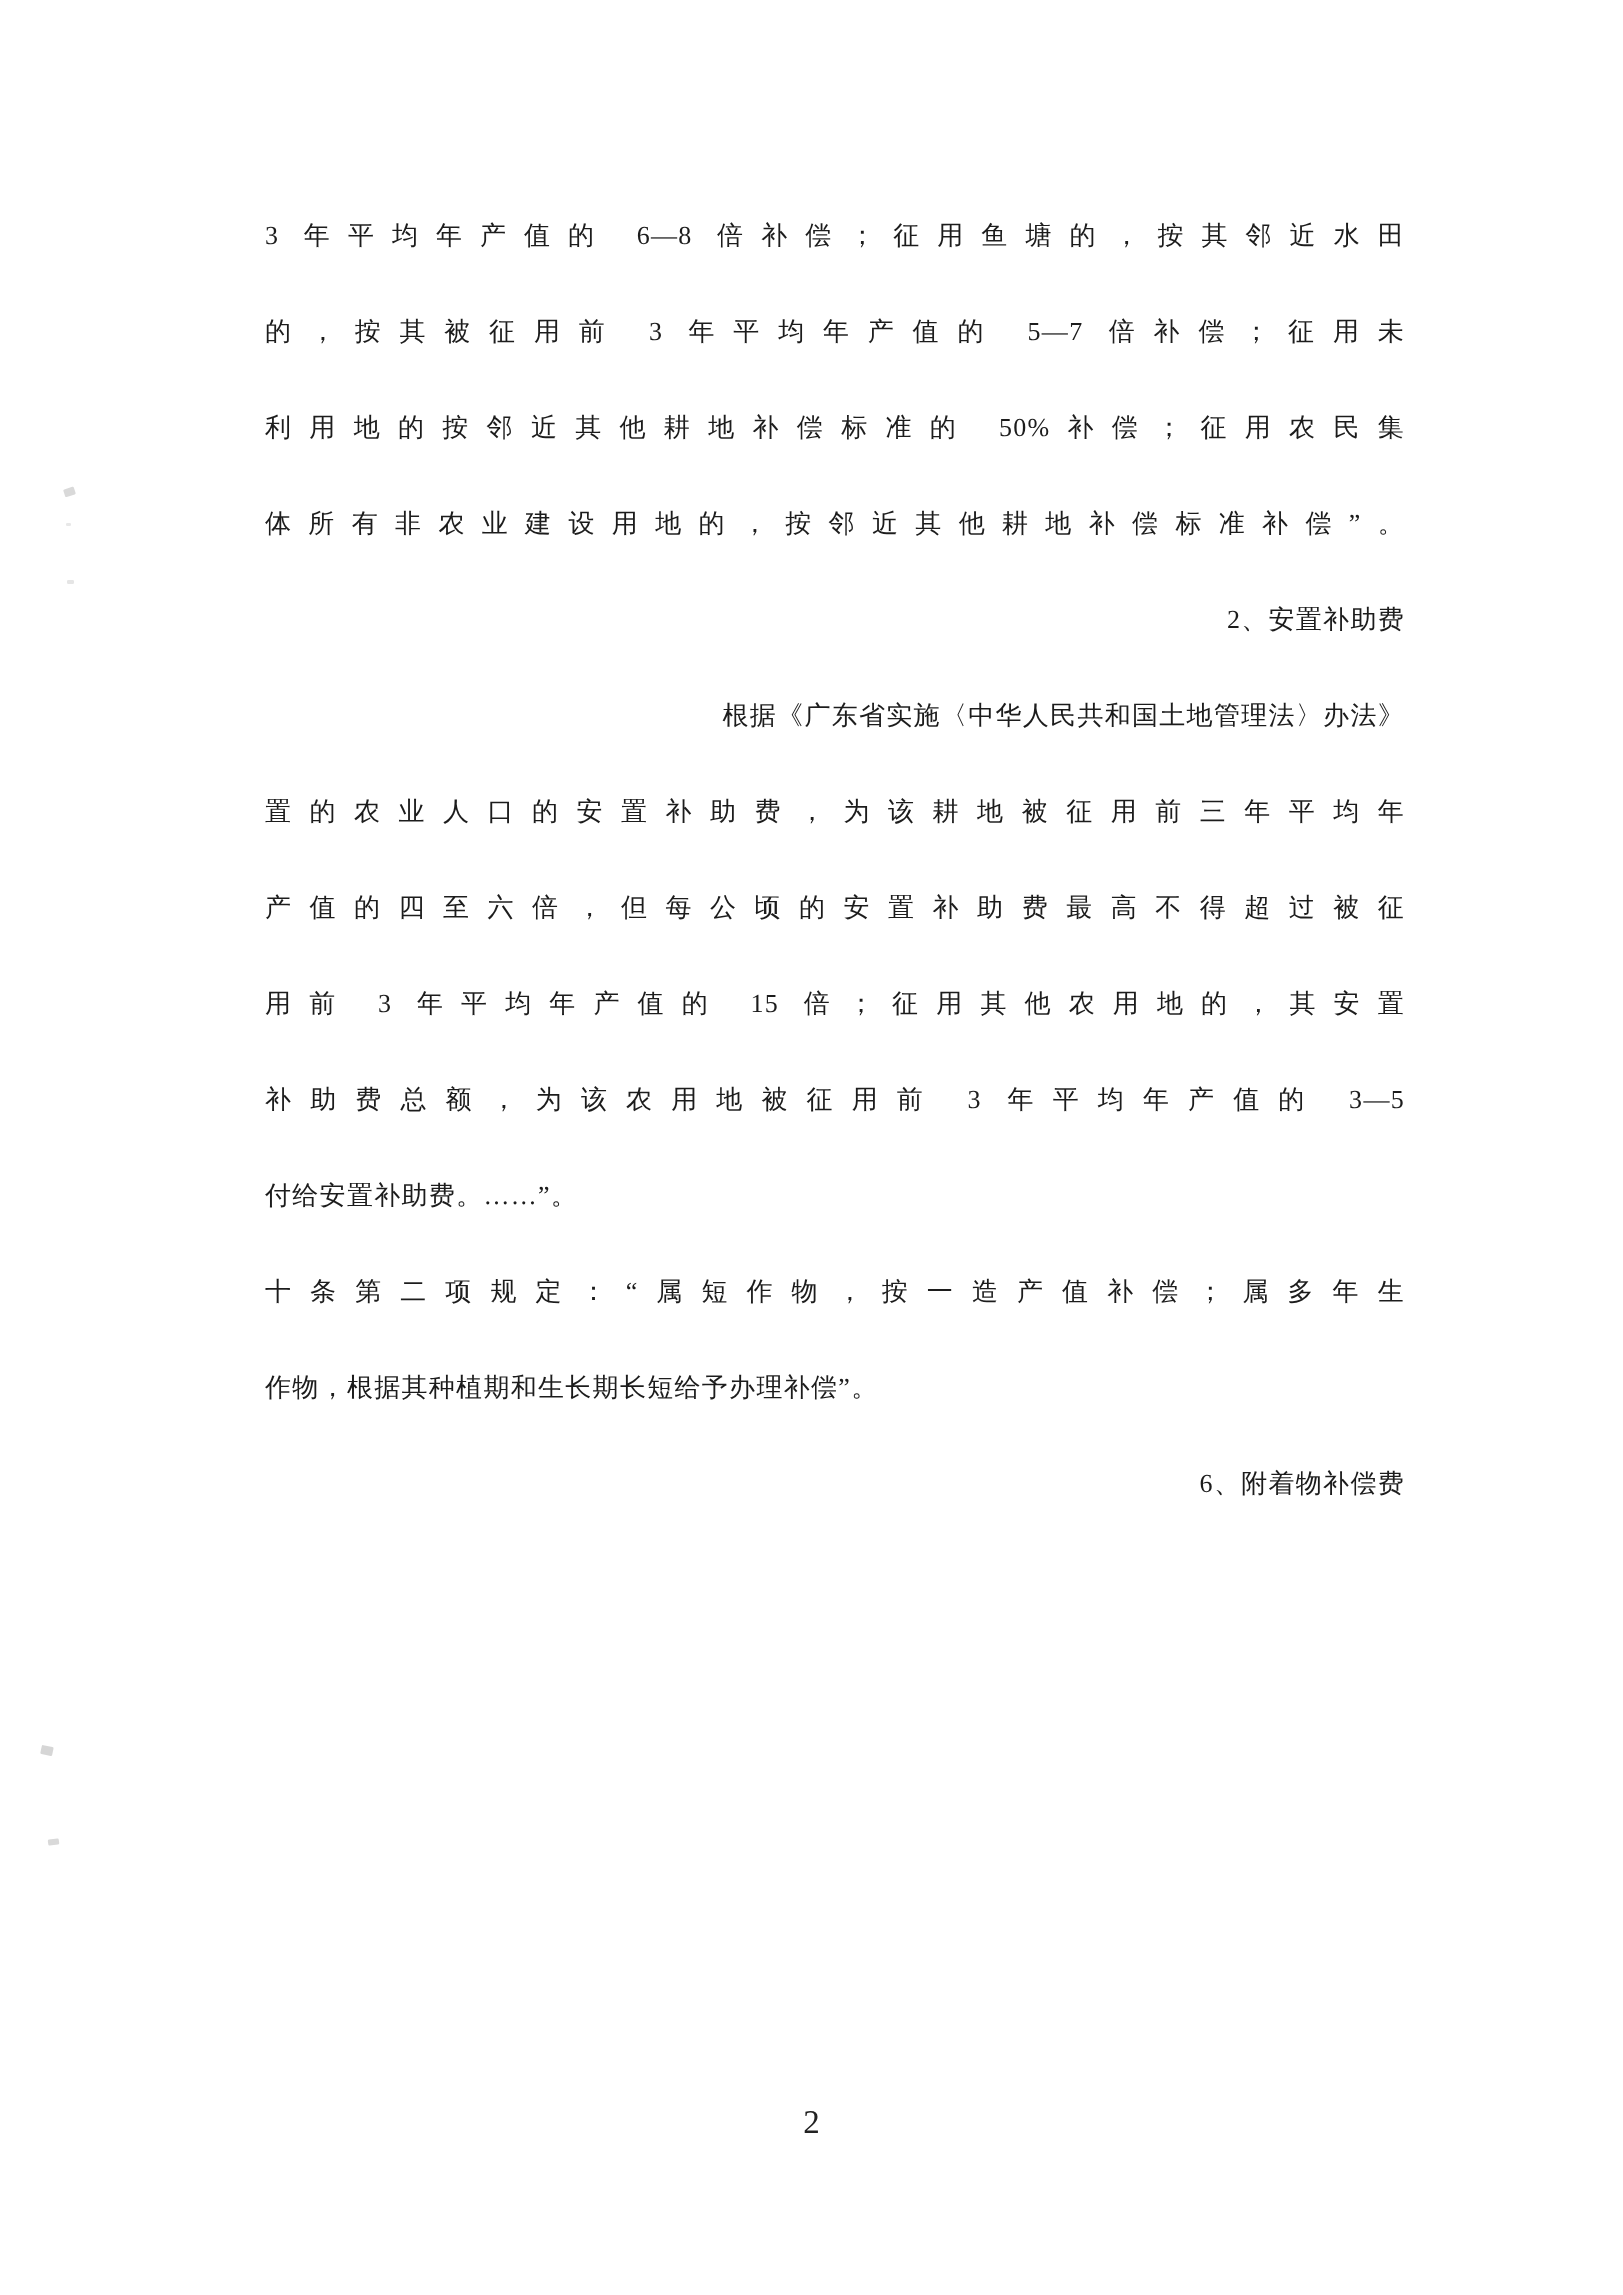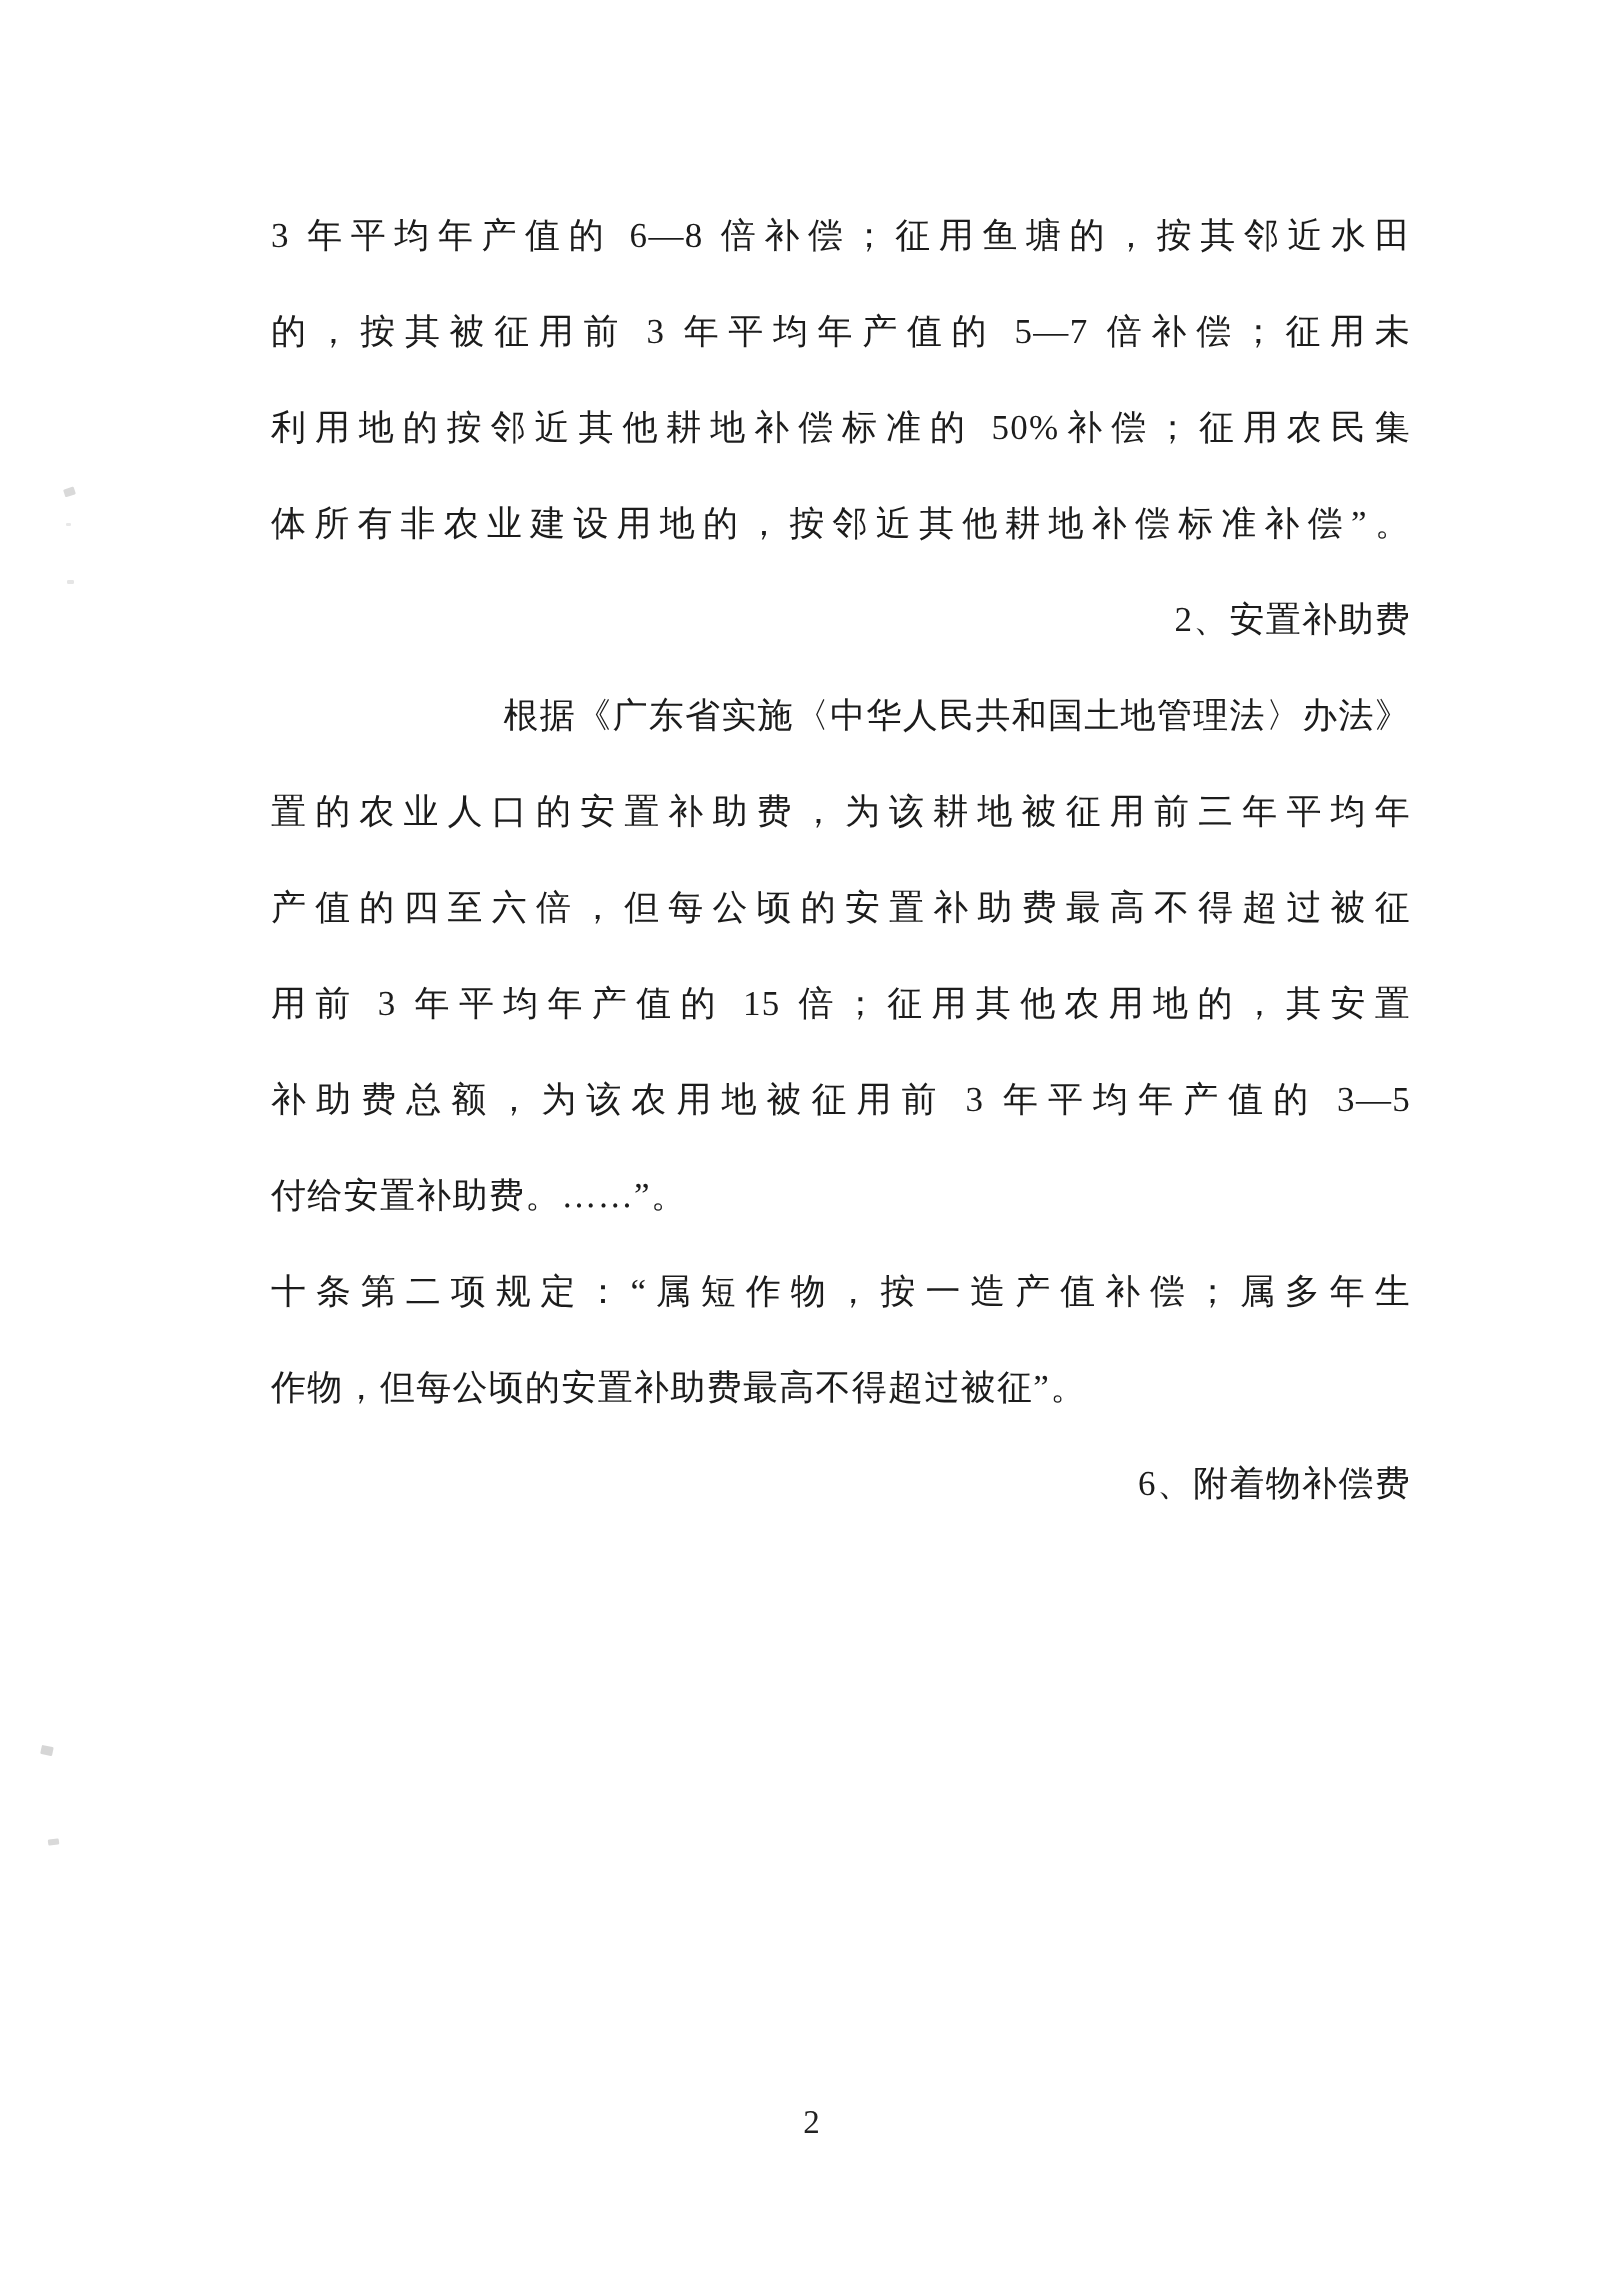--- a/index.html
+++ b/index.html
@@ -15,24 +15,24 @@
     font-family: "Liberation Serif", "DejaVu Serif", serif;
     color: #1c1c1c;
   }
   .page {
     position: absolute;
     inset: 0;
     background: #ffffff;
   }
   .body-text {
     position: absolute;
-    left: 271px;
+    left: 265px;
     top: 188px;
     width: 1140px;
-    font-size: 35px;
+    font-size: 26px;
     line-height: 96px;
     letter-spacing: 1.3px;
     text-rendering: geometricPrecision;
   }
   .ln {
     height: 96px;
     overflow: hidden;
     white-space: normal;
     text-align: left;
   }
@@ -80,21 +80,21 @@
     <div class="ln j">利用地的按邻近其他耕地补偿标准的 50%补偿；征用农民集</div>
     <div class="ln j">体所有非农业建设用地的，按邻近其他耕地补偿标准补偿”。</div>
     <div class="ln ind">2、安置补助费</div>
     <div class="ln ind">根据《广东省实施〈中华人民共和国土地管理法〉办法》</div>
     <div class="ln j">置的农业人口的安置补助费，为该耕地被征用前三年平均年</div>
     <div class="ln j">产值的四至六倍，但每公顷的安置补助费最高不得超过被征</div>
     <div class="ln j">用前 3 年平均年产值的 15 倍；征用其他农用地的，其安置</div>
     <div class="ln j">补助费总额，为该农用地被征用前 3 年平均年产值的 3—5</div>
     <div class="ln">付给安置补助费。……”。</div>
     <div class="ln j">十条第二项规定：“属短作物，按一造产值补偿；属多年生</div>
-    <div class="ln">作物，但每公顷的安置补助费最高不得超过被征”。</div>
+    <div class="ln">作物，根据其种植期和生长期长短给予办理补偿”。</div>
     <div class="ln ind">6、附着物补偿费</div>
   </div>
 
   <div class="page-number">2</div>
 
   <div class="speck s1"></div>
   <div class="speck s2"></div>
   <div class="speck s3"></div>
   <div class="speck s4"></div>
   <div class="speck s5"></div>

